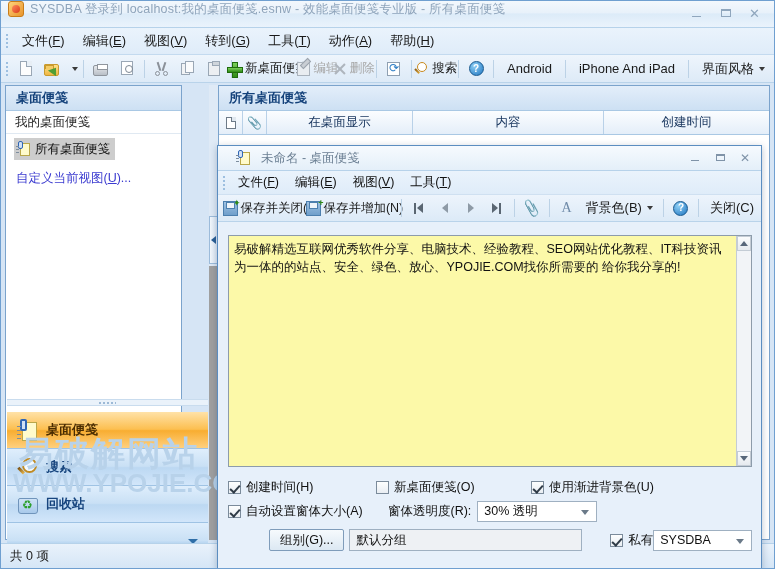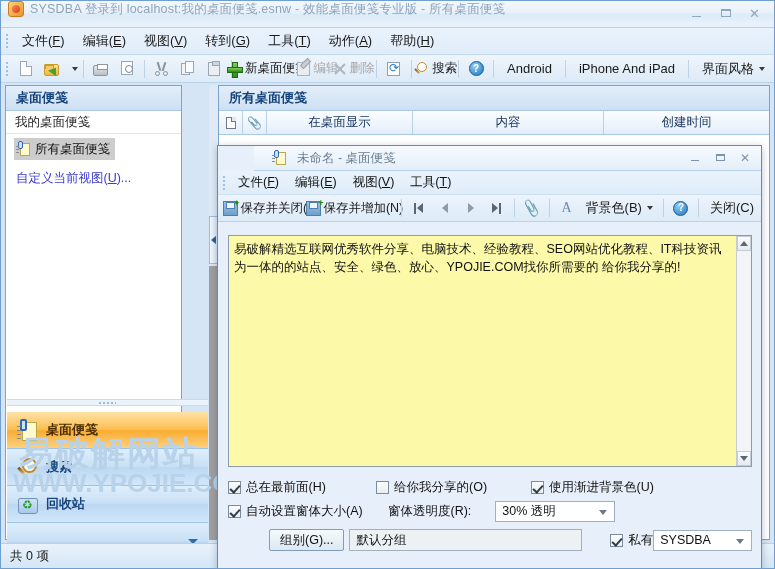--- a/index.html
+++ b/index.html
@@ -243,21 +243,21 @@
   .wm2 { left:12px; top:467px; font-size:26px; letter-spacing:0px; }
 
   
   .dialog {
     position:absolute; left:216px; top:144px; width:545px; height:424px;
     background:#e7f0fa; border:1px solid #5b8dc0;
     box-shadow: 0 2px 7px rgba(20,50,90,.30);
   }
   .dlg-title {
     height:25px; background:linear-gradient(to bottom,#f6fafe,#e4eff9);
-    border-bottom:1px solid #b7d2ea; display:flex;align-items:center;padding-left:18px;margin-left:36px;
+    border-bottom:1px solid #b7d2ea; display:flex;align-items:center;padding-left:18px;
   }
   .dlg-title .t { color:#6b7f93; font-size:12.5px; margin-left:6px;}
   .dlg-winbtns { position:absolute; right:5px; top:3px; display:flex;gap:3px;}
   .dlg-wb { width:22px;height:17px;display:flex;align-items:center;justify-content:center;color:#7f93a8;}
   .dlg-wb .gl-min{display:block;width:8px;height:1px;background:#7f93a8;margin-top:5px;}
   .dlg-wb .gl-max{display:block;width:9px;height:7px;border:1px solid #7f93a8;border-top-width:2px;}
   .dlg-menubar {
     height:24px; background:linear-gradient(to bottom,#eaf3fc,#dfecf9);
     border-bottom:1px solid #cfe0f1; display:flex;align-items:center;
   }
@@ -301,21 +301,21 @@
   .opt-row { display:flex; align-items:center; height:22px; }
   .cb {
     width:13px;height:13px;border:1px solid #7b8b9b;background:linear-gradient(to bottom,#fdfefe,#e9eef3);
     margin-right:5px; position:relative; flex:none;
   }
   .cb.on:after {
     content:""; position:absolute; left:3px; top:1px; width:4px; height:8px;
     border:solid #2f3b47; border-width:0 2px 2px 0; transform:rotate(42deg);
   }
   .opt-lab{ font-size:12.5px;color:#111; white-space:nowrap;}
-  .field-lab{font-size:12.5px;color:#111;margin-right:24px;white-space:nowrap;}
+  .field-lab{font-size:12.5px;color:#111;margin-right:6px;white-space:nowrap;}
   .combo {
     height:21px; background:#fff; border:1px solid #9fb0c1; display:flex;align-items:center;
     padding:0 4px 0 6px; font-size:12.5px; color:#111; position:relative;
   }
   .combo .cbcaret{ position:absolute; right:7px; top:8px; width:0;height:0;
     border-left:4px solid transparent;border-right:4px solid transparent;border-top:5px solid #6b7a89;}
   .btn {
     height:22px; padding:0 10px; display:flex;align-items:center;justify-content:center;
     background:linear-gradient(to bottom,#f6fafd,#dce8f3); border:1px solid #7f9cba;
     border-radius:2px; font-size:12.5px; color:#111; white-space:nowrap;margin-left:41px;
@@ -610,25 +610,25 @@
         <div class="sb-arrow">
             <i class="sb-dn"></i>
           </div>
       </div>
     </div>
 
     <div class="opts">
       <div class="opt-row">
         <div style="display:flex;align-items:center;width:148px">
           <span class="cb on"></span>
-          <span class="opt-lab">总在最前面(H)</span>
+          <span class="opt-lab">创建时间(H)</span>
         </div>
         <div style="display:flex;align-items:center;width:155px">
           <span class="cb"></span>
-          <span class="opt-lab">给你我分享的(O)</span>
+          <span class="opt-lab">新桌面便笺(O)</span>
         </div>
         <div style="display:flex;align-items:center">
           <span class="cb on"></span>
           <span class="opt-lab">使用渐进背景色(U)</span>
         </div>
       </div>
 
       <div class="opt-row" style="height:26px">
         <div style="display:flex;align-items:center;width:160px">
           <span class="cb on"></span>

